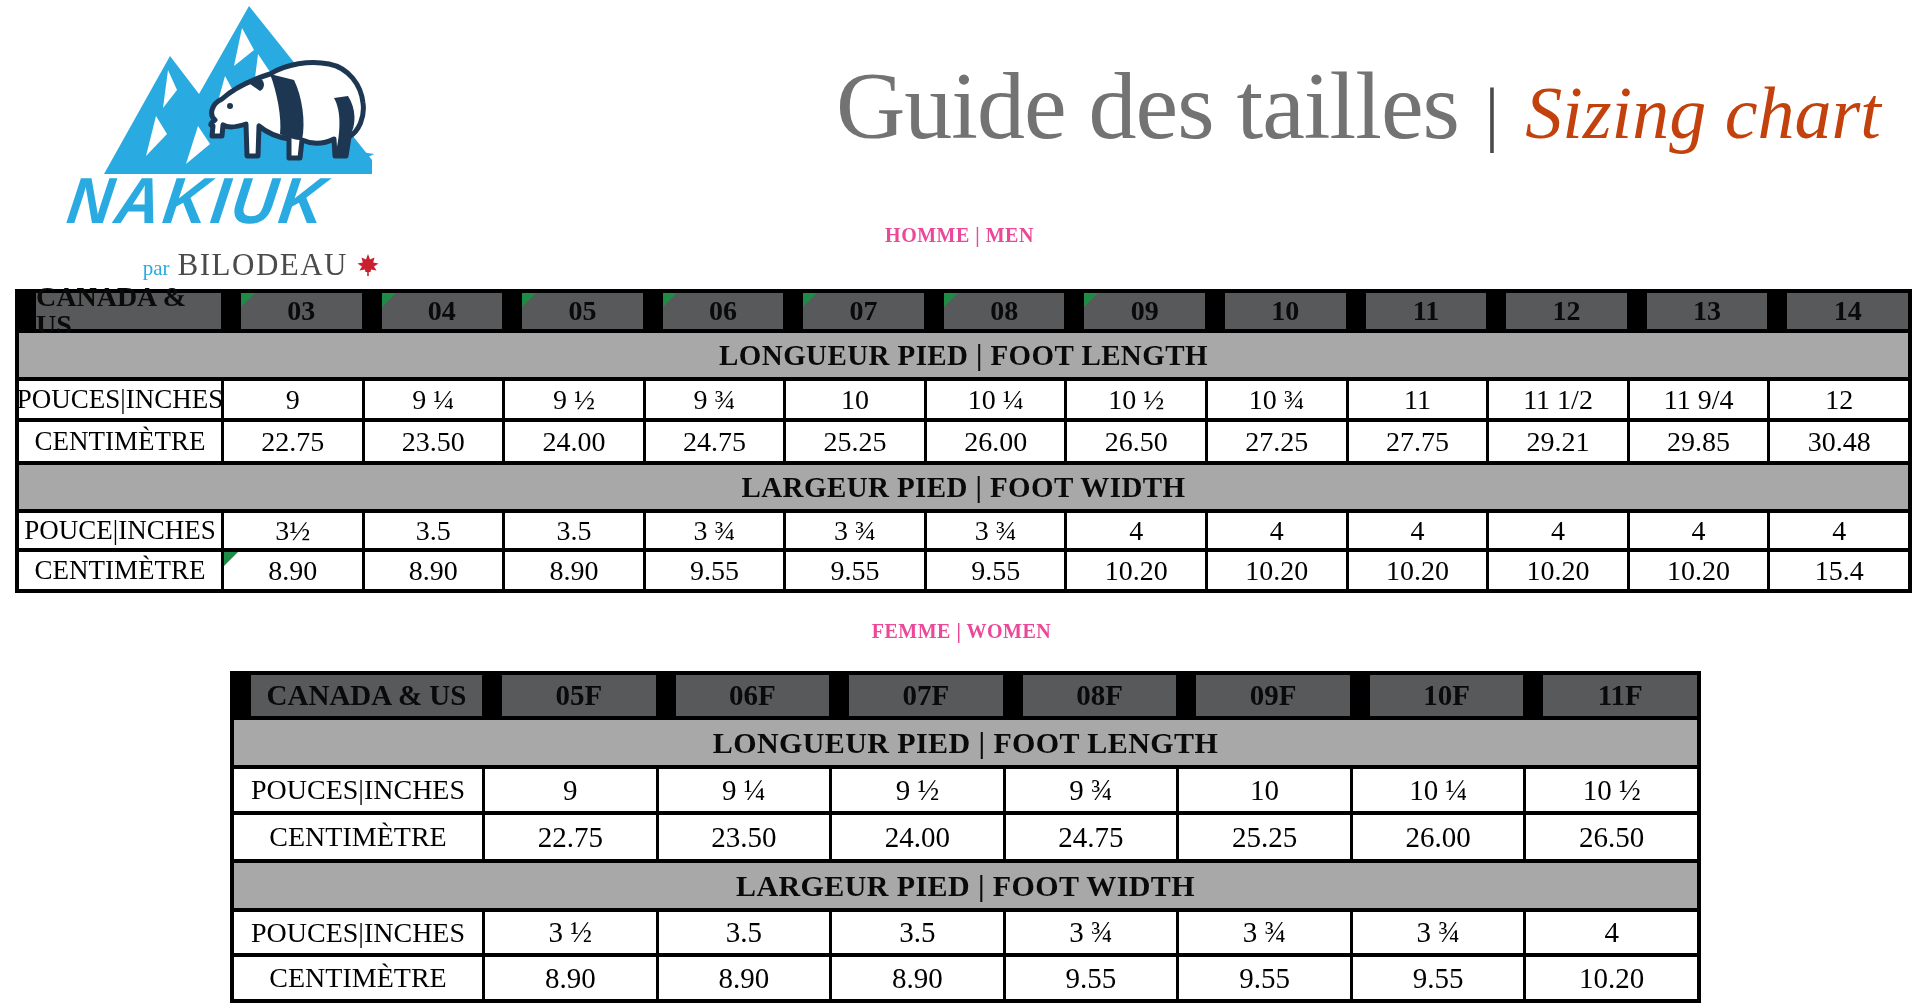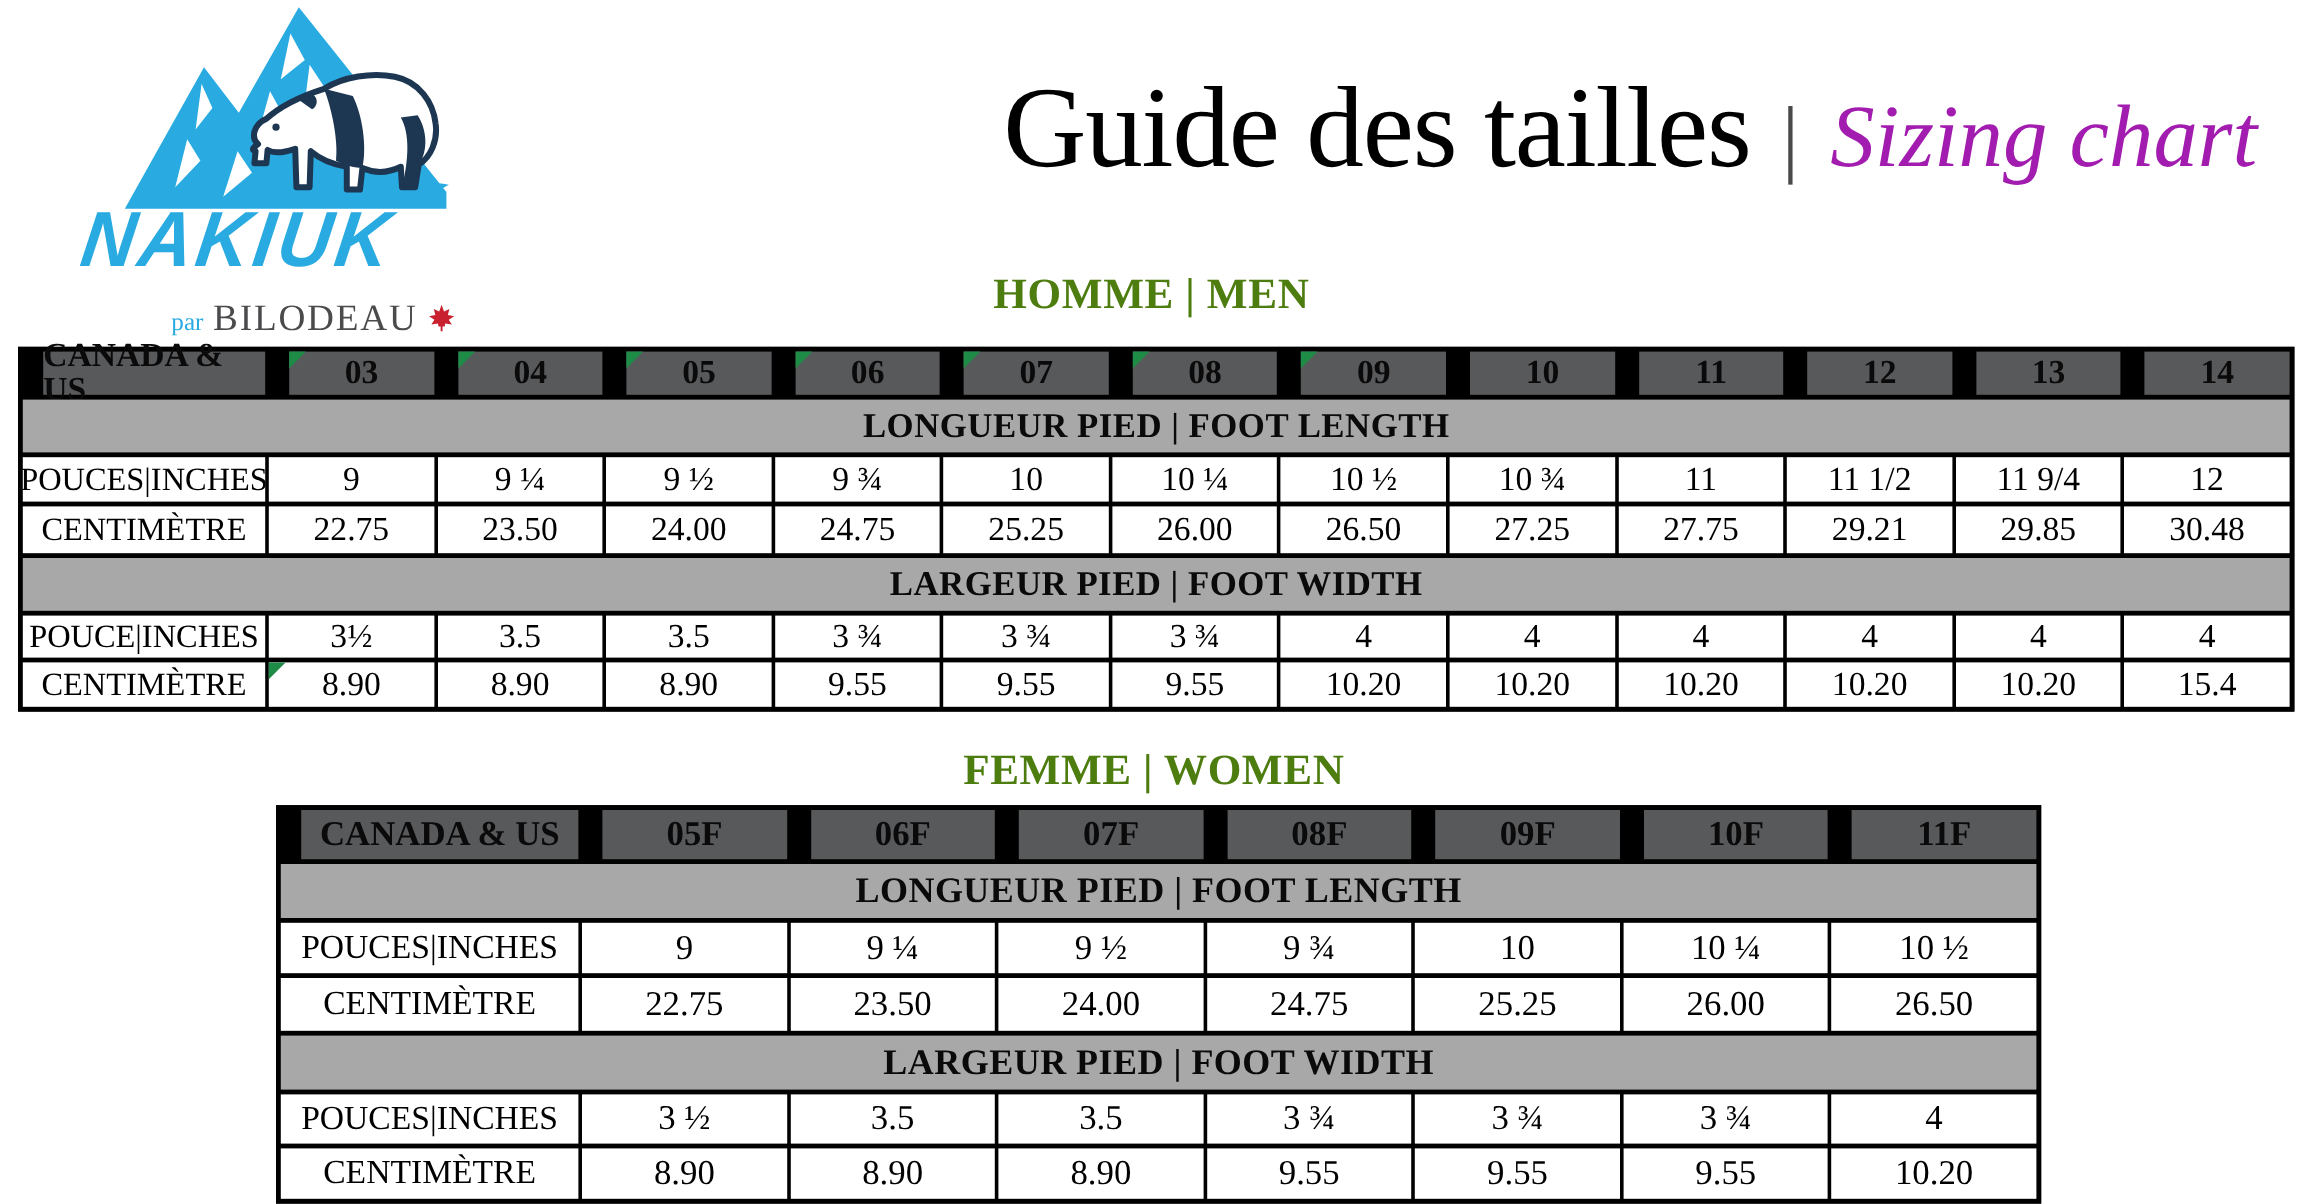--- a/index.html
+++ b/index.html
@@ -20,28 +20,28 @@
   .logo-sub{
     display:flex;justify-content:flex-end;align-items:baseline;gap:8px;
     padding-right:2px;margin-top:17px;line-height:1;
   }
   .logo-sub .par{color:#29abe2;font-size:21px;}
   .logo-sub .bilodeau{color:#4b4b4d;font-size:31px;letter-spacing:1.5px;}
   .logo-sub svg{position:relative;top:2px;}
 
   
   .title-row{position:absolute;left:836px;top:50px;white-space:nowrap;}
-  .title-fr{font-size:96px;color:#000000;letter-spacing:-1px;}
+  .title-fr{font-size:96px;color:#737373;letter-spacing:-1px;}
   .title-divider{font-size:72px;color:#4a4a4a;font-weight:normal;margin:0 26px;}
-  .title-en{font-size:74px;font-style:italic;color:#a21caf;}
+  .title-en{font-size:74px;font-style:italic;color:#c2410c;}
 
   
   .section-title{
     position:absolute;text-align:center;font-weight:bold;
-    font-size:36px;letter-spacing:0.5px;color:#4d7c0f;
+    font-size:20px;letter-spacing:0.5px;color:#ec4899;
   }
   #men-title{left:15px;width:1889px;top:224px;}
   #women-title{left:230px;width:1463px;top:620px;}
 
   
   .size-table{
     position:absolute;display:grid;background:#000;
     border:4px solid #000;column-gap:3px;row-gap:4px;
   }
   .size-table.men{

